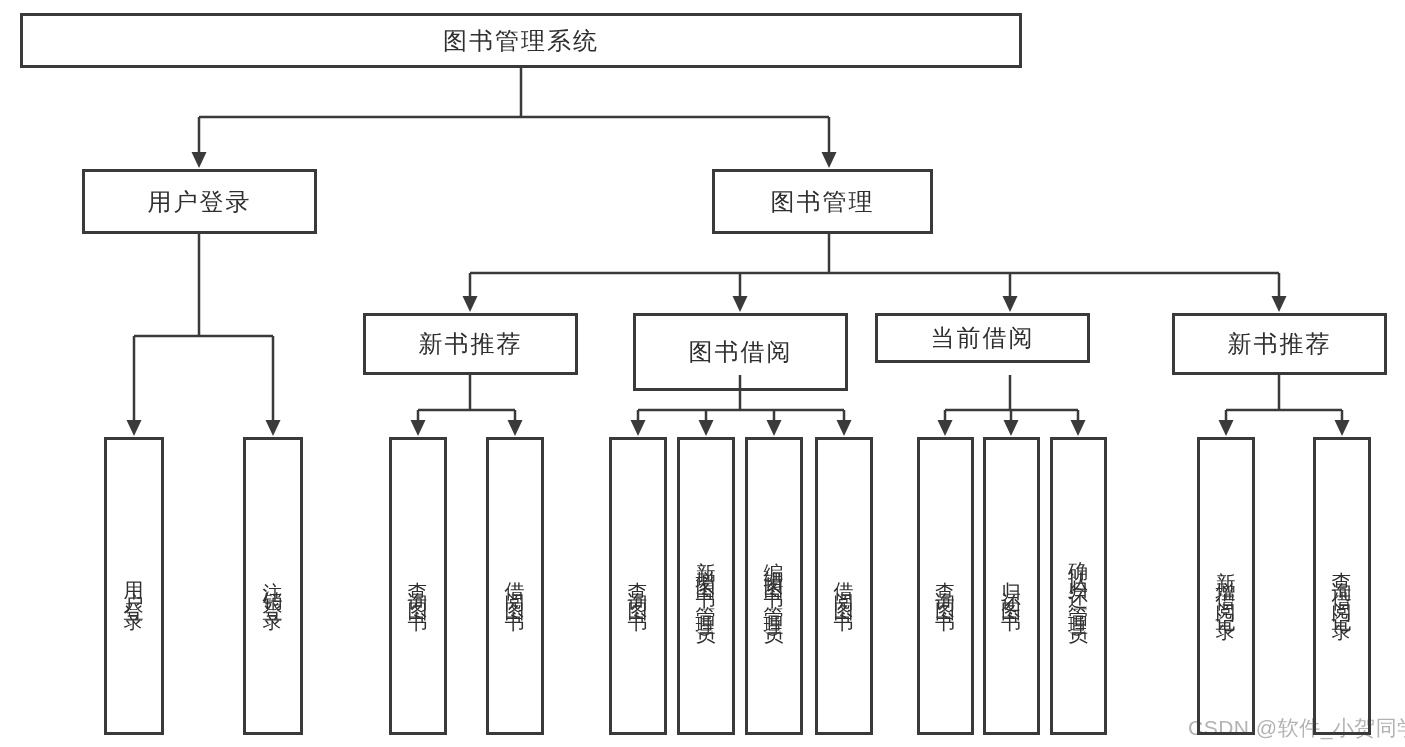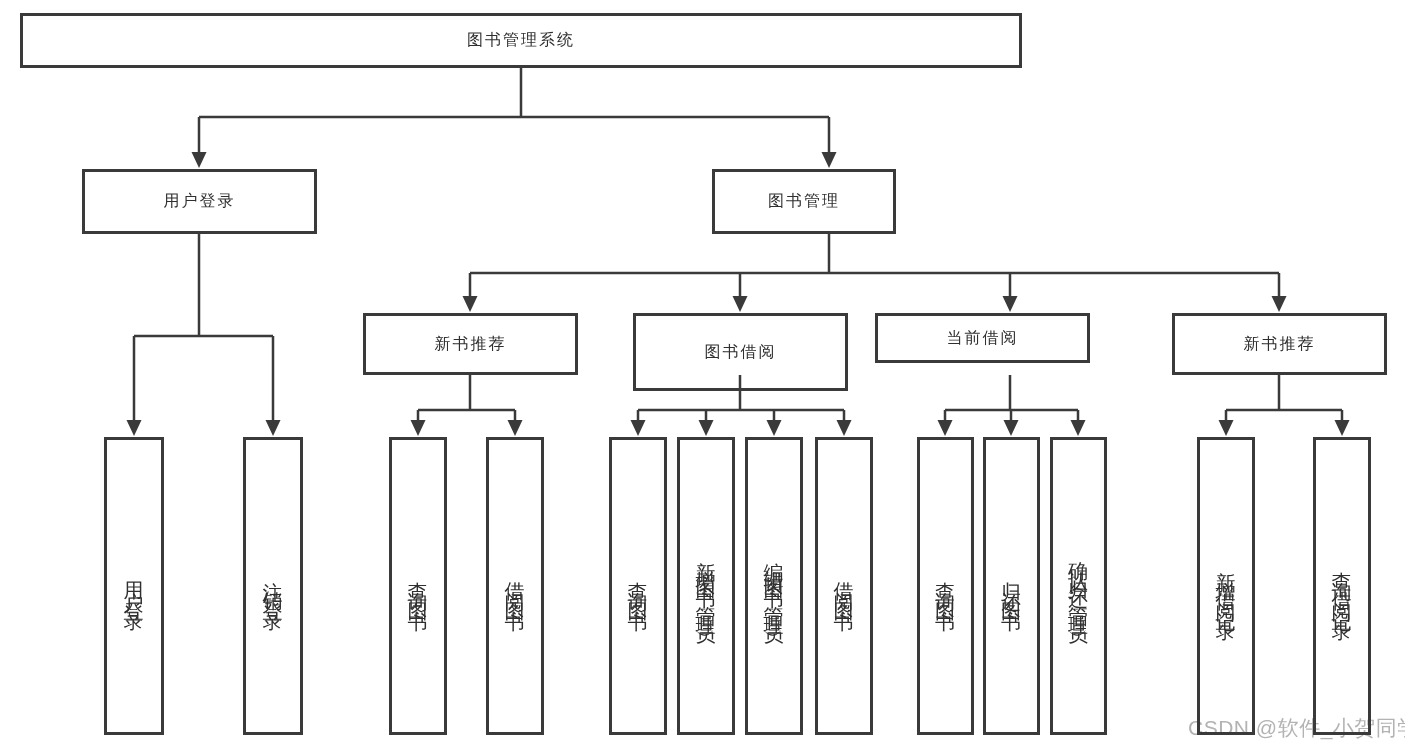--- a/index.html
+++ b/index.html
@@ -7,21 +7,21 @@
     position:relative; width:1405px; height:747px; background:#ffffff;
     font-family:"Liberation Sans", sans-serif; overflow:hidden;
   }
   .box {
     position:absolute; box-sizing:border-box;
     border:3px solid #3a3a3a; background:transparent;
     display:flex; align-items:center; justify-content:center;
     z-index:2;
   }
   .hlbl {
-    font-size:16px; letter-spacing:2px; color:#2f2f2f; white-space:nowrap;
+    font-size:24px; letter-spacing:2px; color:#2f2f2f; white-space:nowrap;
   }
   .vlbl {
     writing-mode:vertical-rl; text-orientation:mixed;
     font-size:20px; letter-spacing:10px; line-height:1; color:#2f2f2f;
   }
   .vlbl.tight { letter-spacing:9px; }
   svg.wires { position:absolute; left:0; top:0; z-index:2; pointer-events:none; }
   .watermark {
     position:absolute; left:1188px; top:714px; z-index:1;
     font-size:21px; color:#b3b3b3; letter-spacing:0.5px; white-space:nowrap;
@@ -79,21 +79,21 @@
     </g>
   </svg>
 
   <div class="box" style="left:20px;top:13px;width:1002px;height:55px">
     <span class="hlbl">图书管理系统</span>
   </div>
 
   <div class="box" style="left:82px;top:169px;width:235px;height:65px">
     <span class="hlbl">用户登录</span>
   </div>
-  <div class="box" style="left:712px;top:169px;width:184px;height:65px">
+  <div class="box" style="left:712px;top:169px;width:221px;height:65px">
     <span class="hlbl">图书管理</span>
   </div>
 
   <div class="box" style="left:363px;top:313px;width:215px;height:62px">
     <span class="hlbl">新书推荐</span>
   </div>
   <div class="box" style="left:633px;top:313px;width:215px;height:78px">
     <span class="hlbl">图书借阅</span>
   </div>
   <div class="box" style="left:875px;top:313px;width:215px;height:50px">

